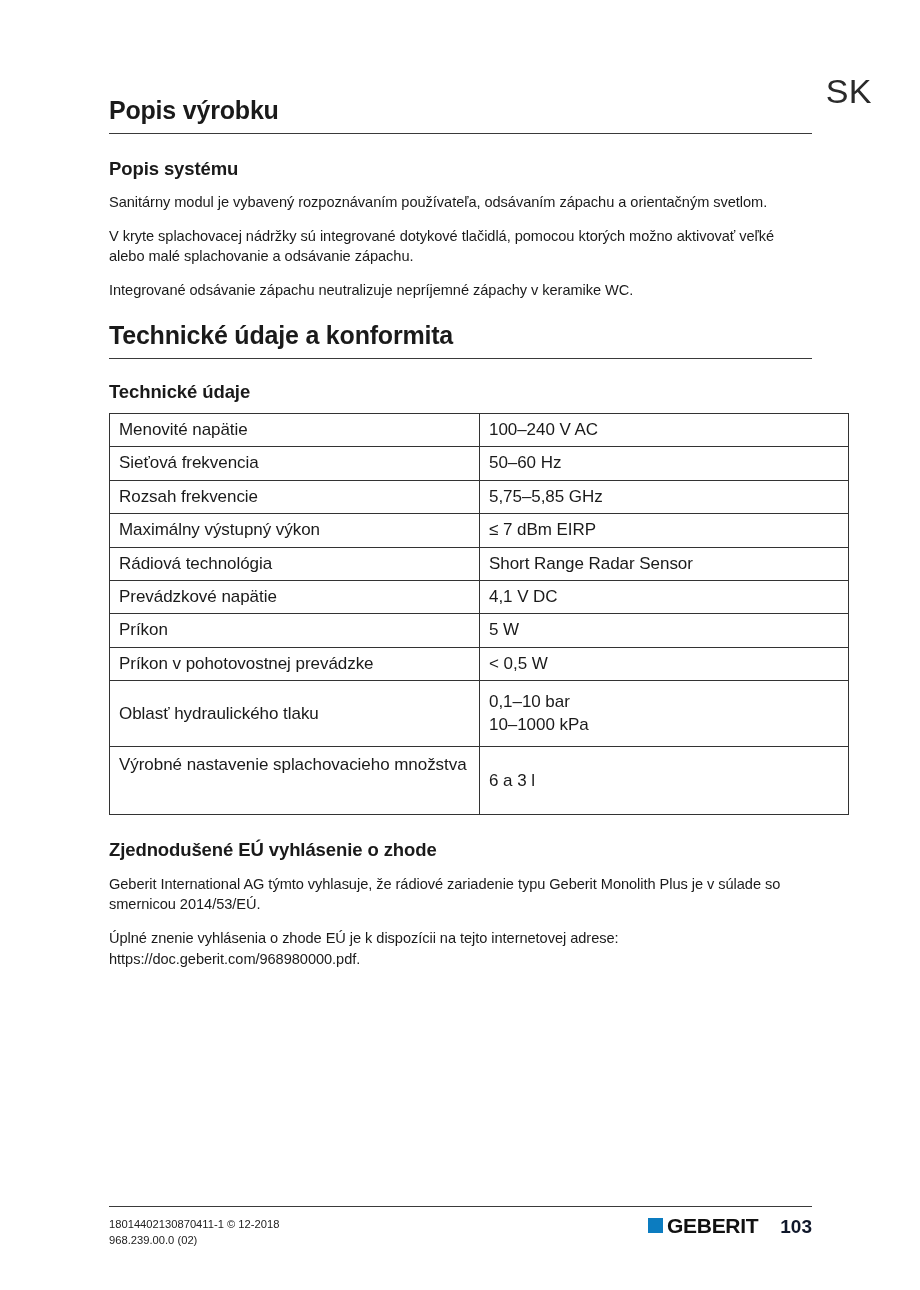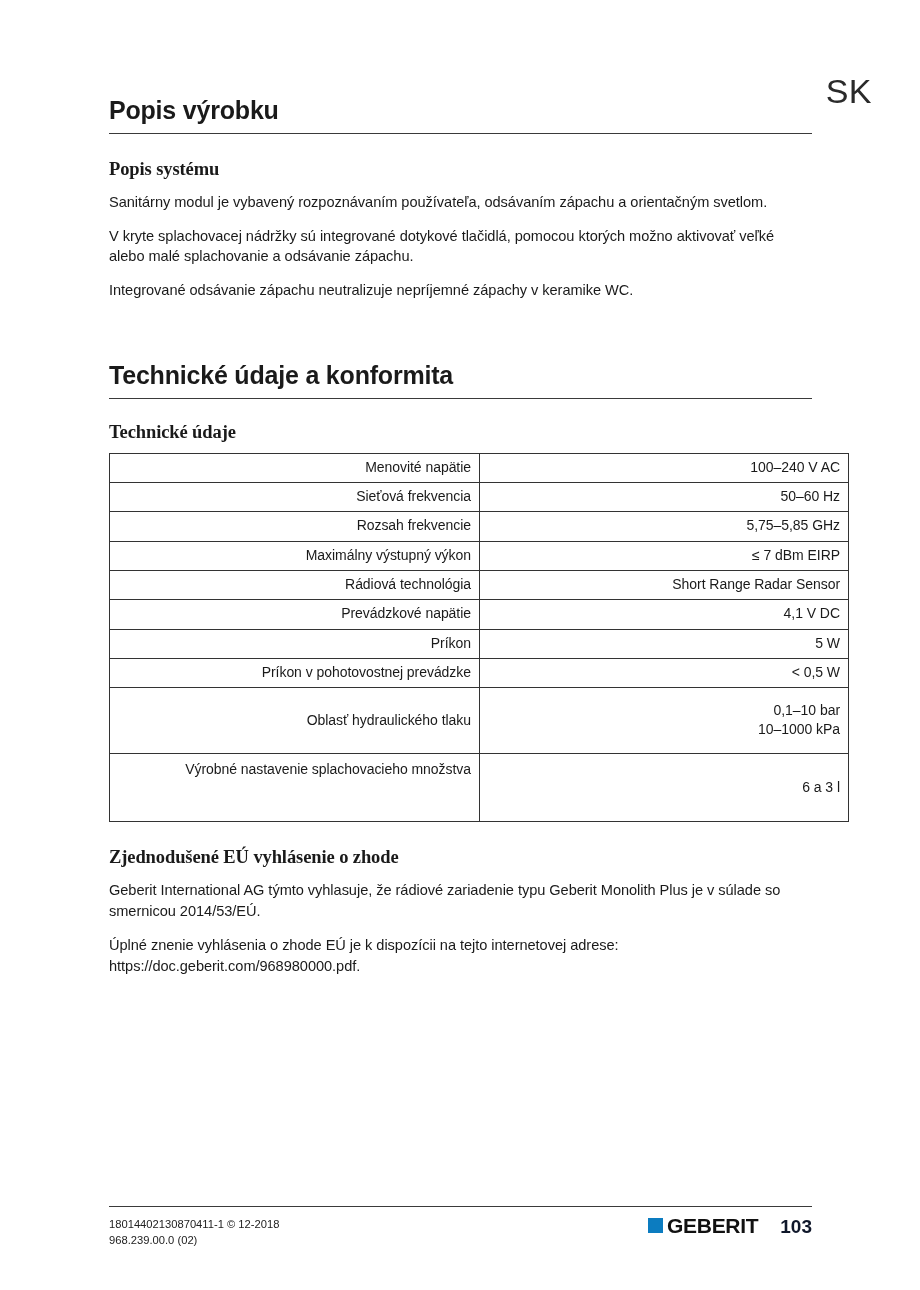--- a/index.html
+++ b/index.html
@@ -47,30 +47,29 @@
   h1.chapter {
     font-size: 25px;
     font-weight: bold;
     margin: 0;
     padding: 0 0 8px 0;
     line-height: 1.15;
     letter-spacing: -0.2px;
     border-bottom: 1.6px solid #3a3a3a;
   }
   h1.chapter.second {
-    margin-top: 60px;
+    margin-top: 20px;
   }
 
   h2.section {
     font-size: 18.5px;
     font-weight: bold;
     margin: 24px 0 12px 0;
     line-height: 1.2;
     letter-spacing: -0.1px;
-    font-family: Liberation Serif, serif;
   }
   h2.section.tight {
     margin-top: 22px;
     margin-bottom: 10px;
   }
 
   p.body {
     font-size: 14.6px;
     line-height: 1.42;
     margin: 0 0 13px 0;
@@ -80,26 +79,25 @@
 
   
   table.spec {
     border-collapse: collapse;
     width: 703px;
     margin-top: 2px;
     table-layout: fixed;
   }
   table.spec td {
     border: 1.2px solid #333333;
-    font-size: 14px;
+    font-size: 17px;
     line-height: 1.38;
     padding: 4px 8px 5px 9px;
     vertical-align: middle;
     letter-spacing: -0.05px;
-    text-align: right;
   }
   table.spec td.label { width: 352px; }
   table.spec td.value { width: 351px; }
 
   table.spec tr.tall td { height: 56px; }
   table.spec tr.tall td.label { vertical-align: middle; }
   table.spec tr.tall td.value { vertical-align: middle; }
 
   table.spec tr.tall3 td { height: 72px; }
   table.spec tr.last td.label { vertical-align: top; padding-top: 6px; }

